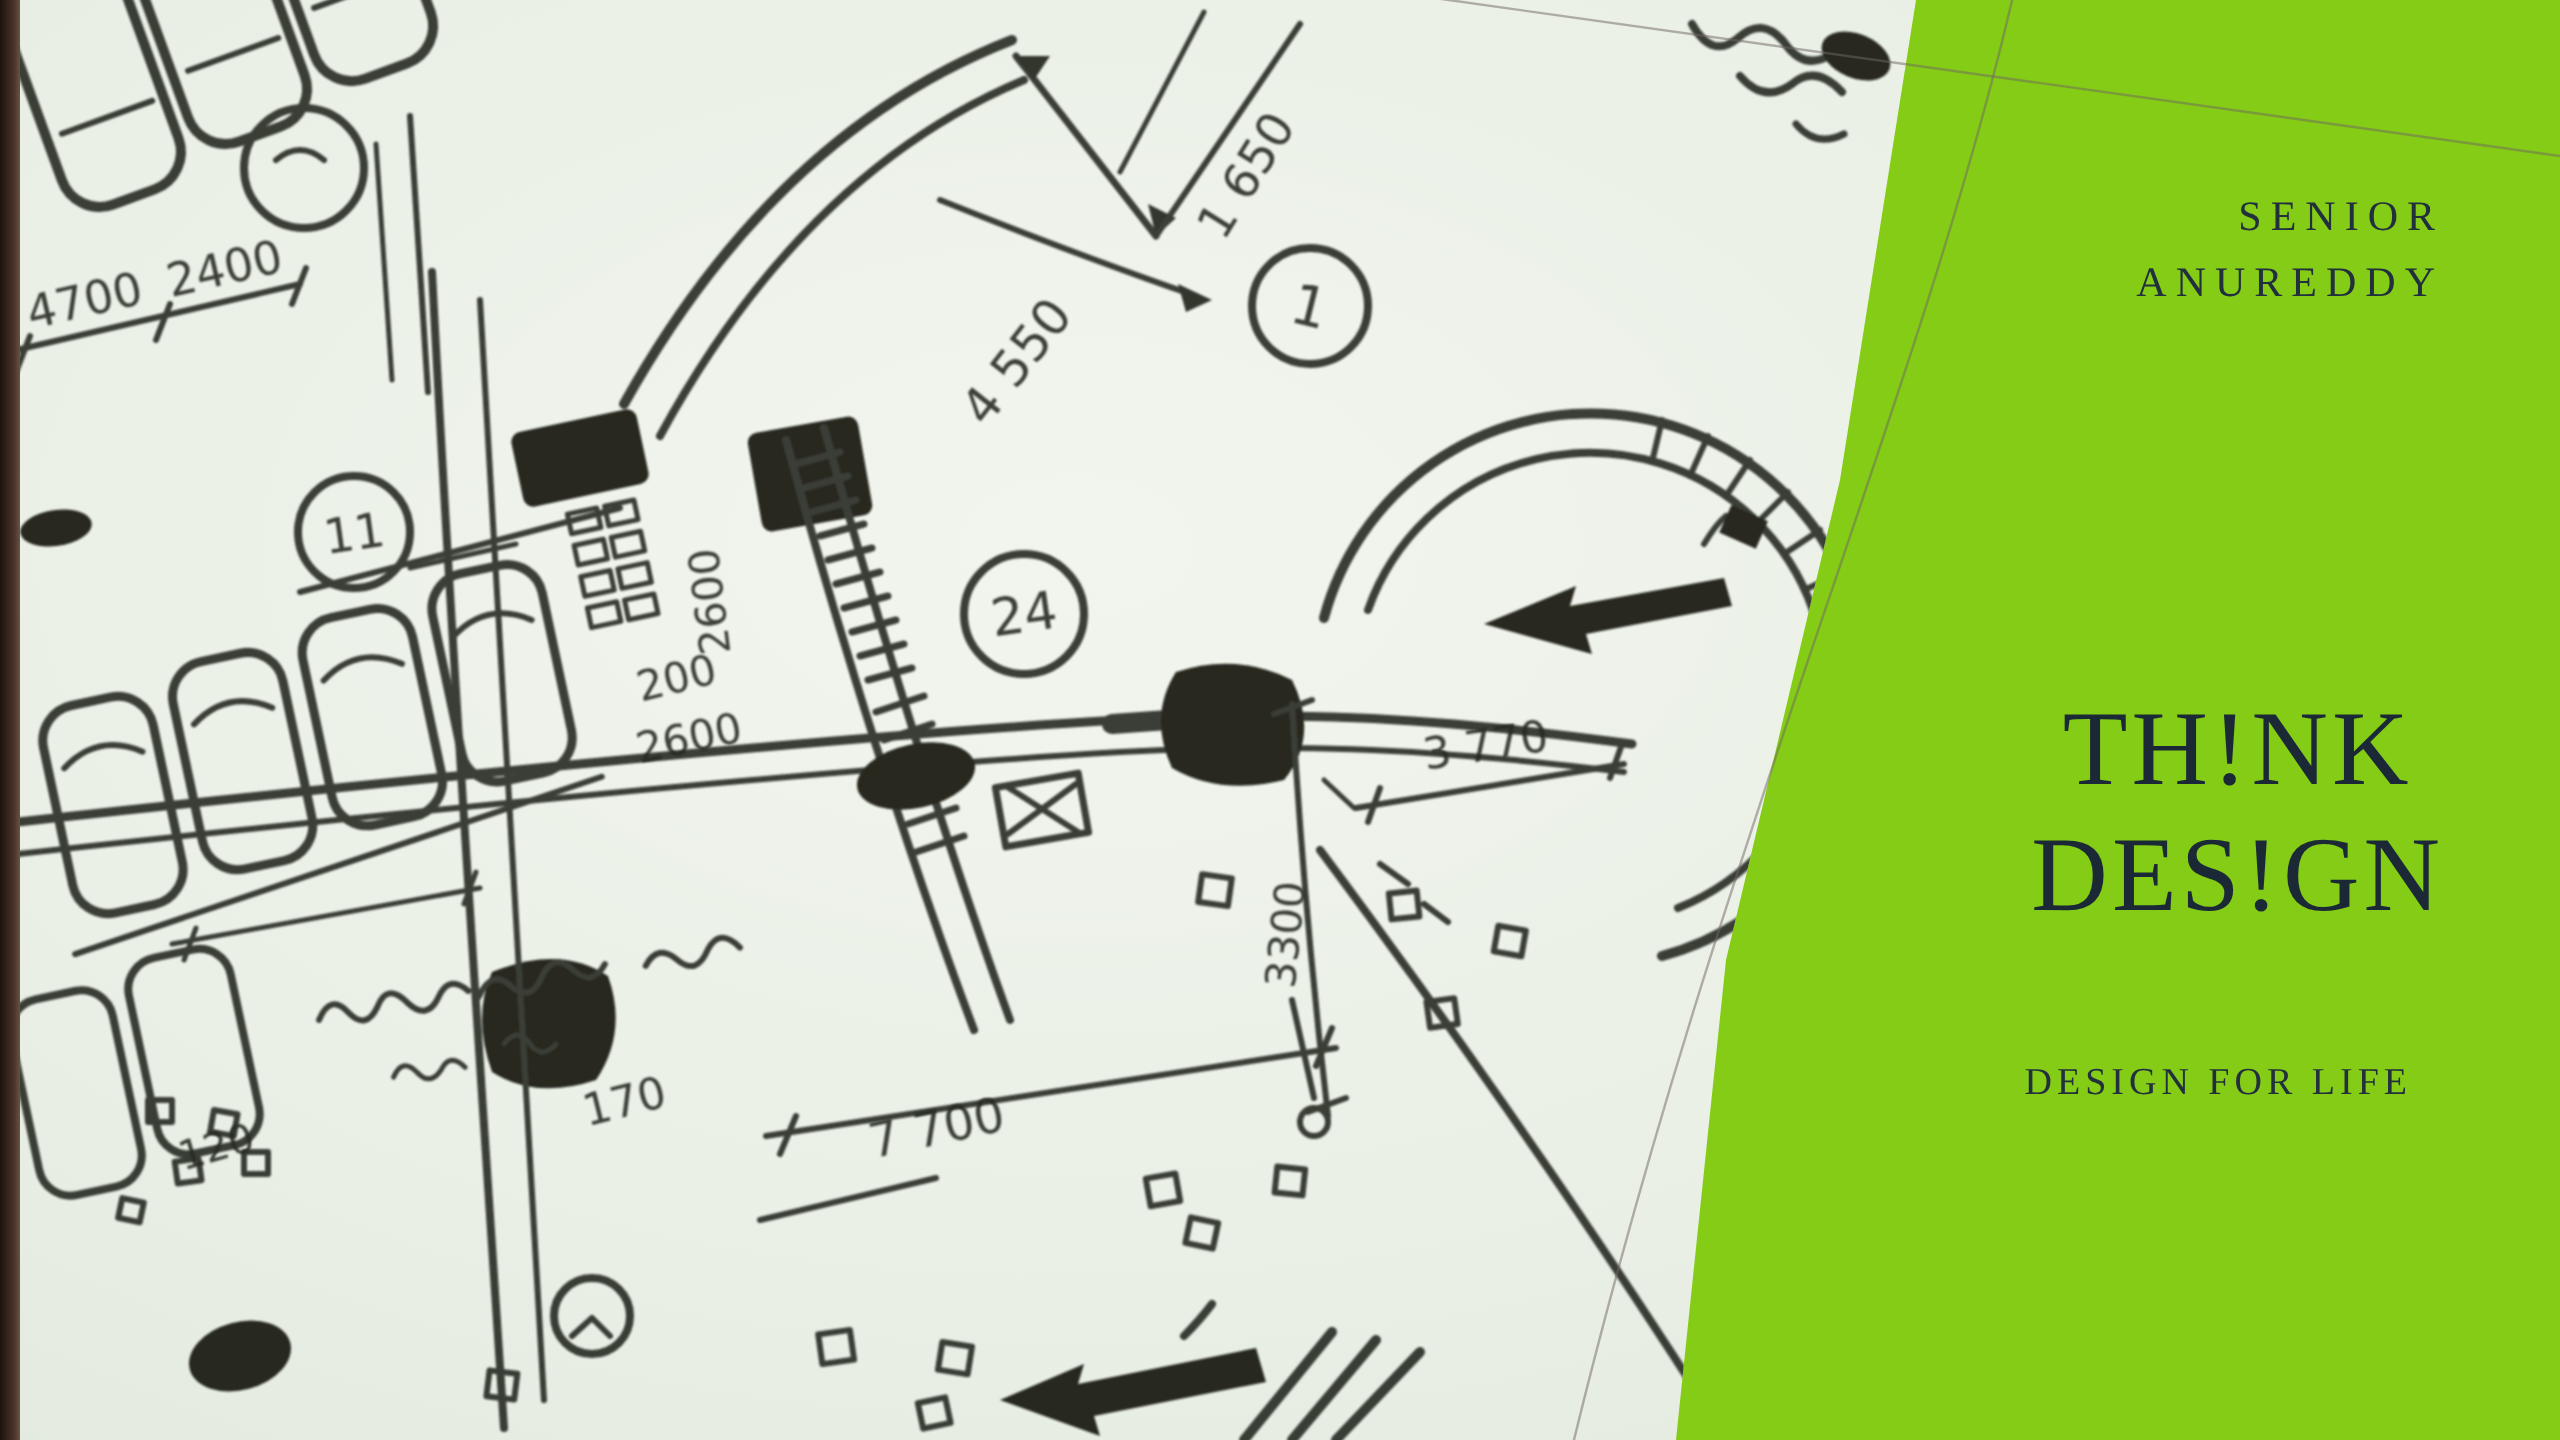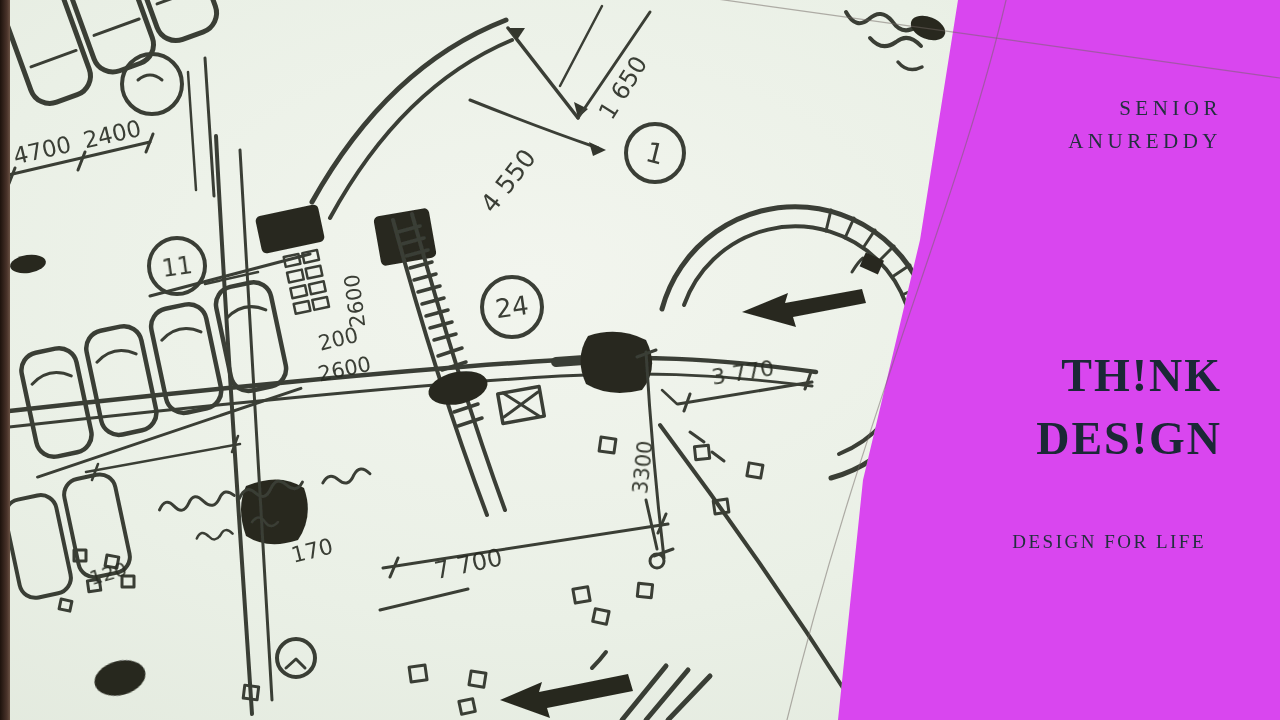--- a/index.html
+++ b/index.html
@@ -1,39 +1,39 @@
 <!DOCTYPE html>
 <html><head>
 <meta charset="utf-8">
 <style>
   html,body{margin:0;padding:0;background:#ece7e5;}
   .stage{position:relative;width:1280px;height:720px;overflow:hidden;
-         background:#d946ef;font-family:"Liberation Serif",serif;}
+         background:#84cc16;font-family:"Liberation Serif",serif;}
   
   .photo{position:absolute;inset:0;
          clip-path:polygon(0 0,958px 0,920px 240px,863px 480px,838px 720px,0 720px);
          background:radial-gradient(ellipse at 42% 38%, #f2f5ee 0%, #eaf0e6 55%, #e1e8dc 100%);}
   .edge-strip{position:absolute;left:0;top:0;bottom:0;width:10px;
          background:linear-gradient(to right,#1d120c,#4a332a 70%,#6b5244);}
   .sketch{position:absolute;left:0;top:0;width:958px;height:720px;}
   .ink{stroke:#2b2e25;fill:none;stroke-linecap:round;stroke-linejoin:round;opacity:.92;}
   .ink .fill{fill:#23251c;stroke:none;}
   .ink .blob{fill:#17180f;stroke:none;}
   .sk-text{fill:#262a20;stroke:none;font-family:"DejaVu Sans",sans-serif;opacity:.9;}
   .sk-text text{text-anchor:middle;}
   
   .hairlines{position:absolute;inset:0;width:1280px;height:720px;pointer-events:none;}
   .hairlines path{stroke:rgba(112,102,97,.5);stroke-width:1.2;fill:none;}
   
   .panel{position:absolute;inset:0;color:#1b2836;}
   .role-block{position:absolute;top:92px;right:58px;text-align:right;
          font-size:21px;letter-spacing:4.5px;line-height:33px;color:#22303d;}
   .author-name{}
-  .title{position:absolute;top:344px;right:58px;margin:0;text-align:right;
-         font-size:46px;line-height:63px;letter-spacing:2px;font-weight:700;color:#1b2836;}
+  .title{position:absolute;top:344px;right:58px;margin:0;text-align:center;
+         font-size:53px;line-height:63px;letter-spacing:2px;font-weight:400;color:#1b2836;}
   .title-line{display:block;}
   .tagline{position:absolute;top:531px;right:74px;text-align:right;
          font-size:19px;letter-spacing:2.5px;color:#22303d;}
 </style>
 </head>
 <body>
 
 <div class="stage">
 
   <div class="photo">

